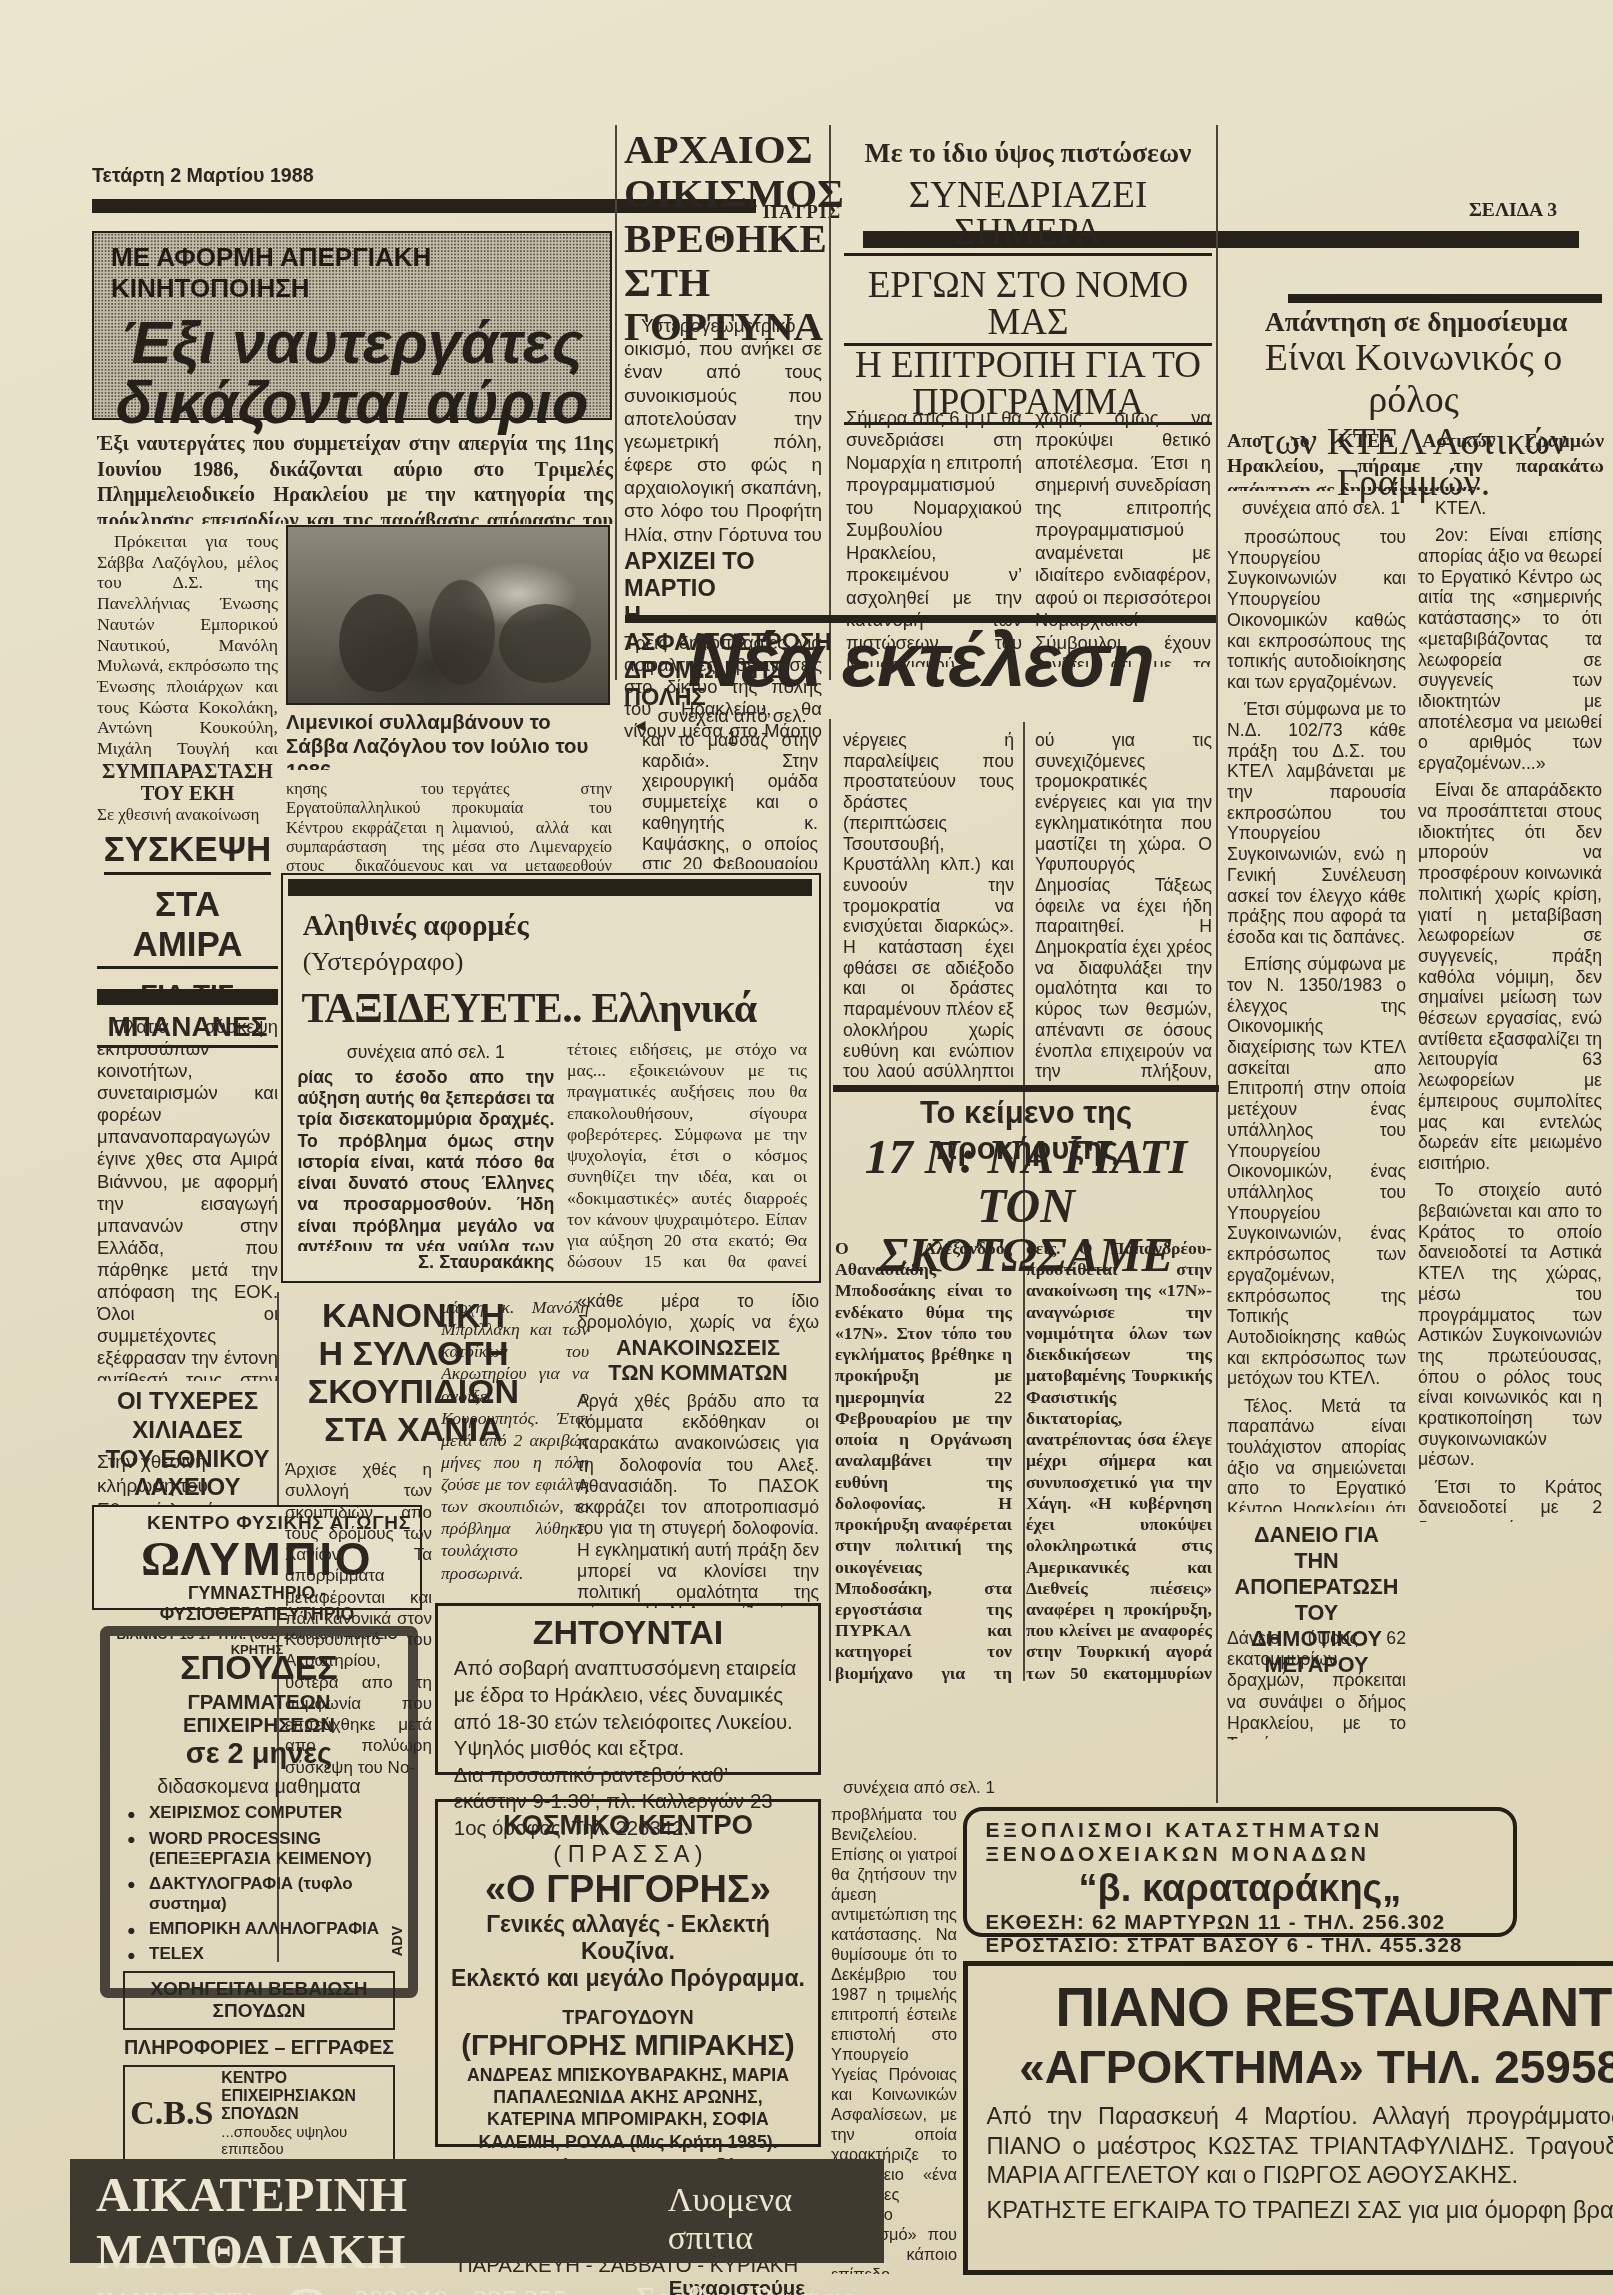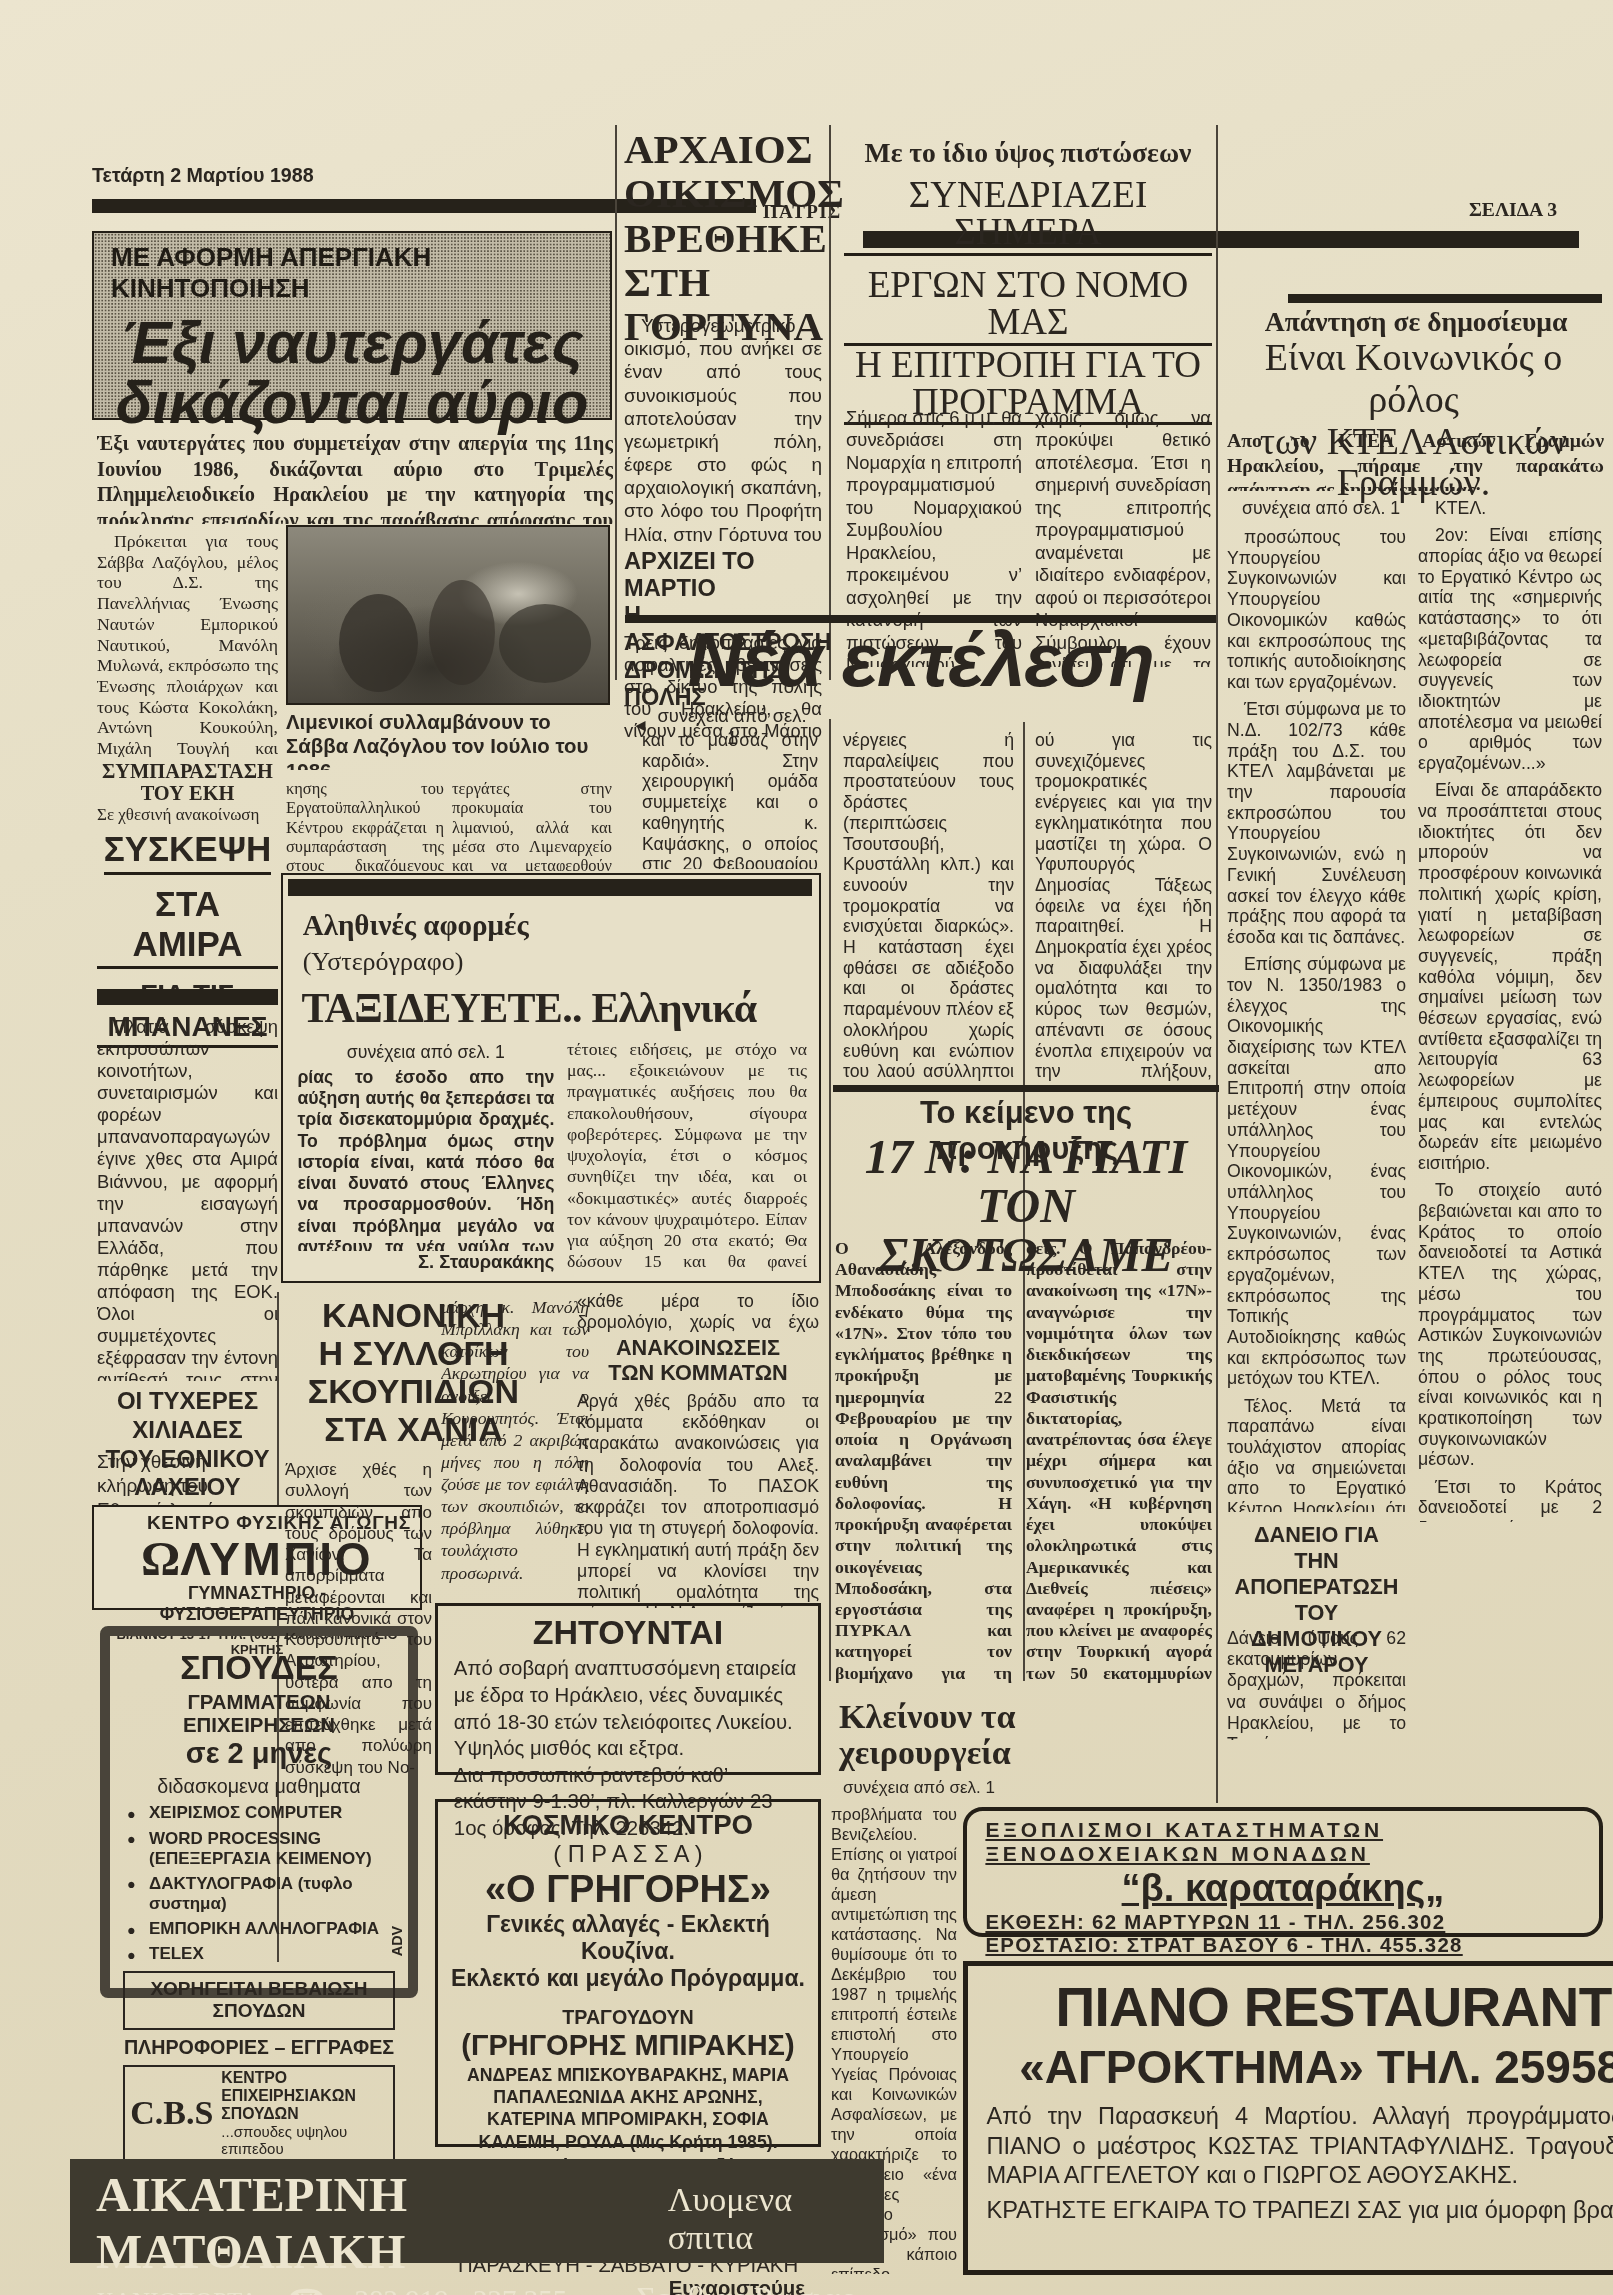--- a/index.html
+++ b/index.html
@@ -200,24 +200,20 @@
 
   <div class="abs rule" style="left:833px;top:1085px;width:386px;height:6.6px;"></div>
   <div class="abs sans b ctr" style="left:833px;top:1095px;width:386px;font-size:31px;">Το κείμενο της προκήρυξης</div>
   <div class="abs serif b i ctr" style="left:833px;top:1133px;width:386px;font-size:48px;line-height:1.02;">
     <div>17 Ν: ΝΑ ΓΙΑΤΙ</div>
     <div>ΤΟΝ ΣΚΟΤΩΣΑΜΕ</div>
   </div>
   <div class="abs serif b jst clip" style="left:835px;top:1238px;width:177px;height:446px;font-size:17.7px;line-height:1.2;">Ο Αλέξανδρος Αθανασιάδης-Μποδοσάκης είναι το ενδέκατο θύμα της «17Ν». Στον τόπο του εγκλήματος βρέθηκε η προκήρυξη με ημερομηνία 22 Φεβρουαρίου με την οποία η Οργάνωση αναλαμβάνει την ευθύνη της δολοφονίας. Η προκήρυξη αναφέρεται στην πολιτική της οικογένειας Μποδοσάκη, στα εργοστάσια της ΠΥΡΚΑΛ και κατηγορεί τον βιομήχανο για τη στάση του απέναντι στα αιτήματα των εργαζομένων στα εργοστάσια του Αιγίου και της Ελευσίνας, αναπτύσσοντας τις γνωστές περί «λαϊκής δικαιοσύνης» θεωρίες που προκάλεσαν τον αποτροπιασμό των πολιτικών δυνάμεων και της κοινής γνώμης.</div>
   <div class="abs serif b jst clip" style="left:1026px;top:1238px;width:186px;height:446px;font-size:17.7px;line-height:1.2;">σεις. Ο Παπανδρέου-προστίθεται στην ανακοίνωση της «17Ν»- αναγνώρισε την νομιμότητα όλων των διεκδικήσεων της ματοβαμένης Τουρκικής Φασιστικής δικτατορίας, ανατρέποντας όσα έλεγε μέχρι σήμερα και συνυποσχετικό για την Χάγη. «Η κυβέρνηση έχει υποκύψει ολοκληρωτικά στις Αμερικανικές και Διεθνείς πιέσεις» αναφέρει η προκήρυξη, που κλείνει με αναφορές στην Τουρκική αγορά των 50 εκατομμυρίων μέσα στην ΕΟΚ, στα μονοπώλια και σε όσα η «17Ν» καταλογίζει για μια μικροαστική τάξη.</div>
 
-  <div class="abs serif b" style="left:839px;top:1699px;width:236px;font-size:34px;line-height:1.05;">
-    <div>Κλείνουν τα</div>
-    <div>χειρουργεία</div>
-  </div>
   <div class="abs sans" style="left:843px;top:1778px;font-size:17px;">συνέχεια από σελ. 1</div>
   <div class="abs sans jst clip" style="left:831px;top:1804px;width:126px;height:470px;font-size:16.4px;line-height:1.22;">προβλήματα του Βενιζελείου. Επίσης οι γιατροί θα ζητήσουν την άμεση αντιμετώπιση της κατάστασης. Να θυμίσουμε ότι το Δεκέμβριο του 1987 η τριμελής επιτροπή έστειλε επιστολή στο Υπουργείο Υγείας Πρόνοιας και Κοινωνικών Ασφαλίσεων, με την οποία χαρακτήριζε το Βενιζέλειο «ένα θηριώδες τεράστιο οργανισμό» που σε κάποιο επίπεδο λειτουργεί ακόμη χάρις στις προσπάθειες όλων. Η υπομονή όμως και οι αντοχές έχουν όρια. Βέβαια σε τέτοιες συνθήκες οι άρρωστοι δεν νοσηλεύονται, αλλά σταυλίζονται και το ξύλο πέφτει καθημερινά. Εξιλαστήρια θύματα οι γιατροί και το νοσηλευτικό προσωπικό, οι μόνοι ανεύθυνοι για τη σημερινή κατάντια».</div>
 
   <div class="abs box" style="left:281px;top:873px;width:540px;height:410px;box-sizing:border-box;">
     <div class="abs rule" style="left:5.3px;top:3.9px;right:5.3px;height:17px;width:524px;"></div>
     <div class="abs serif b" style="left:19.7px;top:34px;font-size:29px;">Αληθινές αφορμές</div>
     <div class="abs serif" style="left:19.7px;top:72px;font-size:26px;">(Υστερόγραφο)</div>
     <div class="abs serif b" style="left:18.4px;top:109px;width:512px;font-size:42px;letter-spacing:-0.7px;">ΤΑΞΙΔΕΥΕΤΕ.. Ελληνικά</div>
     <div class="abs" style="left:14.4px;top:167px;width:257px;height:231px;display:flex;flex-direction:column;">
       <div class="sans ctr" style="font-size:17.7px;margin-bottom:3.9px;">συνέχεια από σελ. 1</div>
@@ -251,21 +247,21 @@
     <div class="sans b ctr" style="font-size:19.7px;margin-top:14px;">ΤΡΑΓΟΥΔΟΥΝ</div>
     <div class="sans b ctr" style="font-size:29px;">(ΓΡΗΓΟΡΗΣ ΜΠΙΡΑΚΗΣ)</div>
     <div class="sans b ctr" style="font-size:17.7px;line-height:1.25;margin-top:2.6px;">ΑΝΔΡΕΑΣ ΜΠΙΣΚΟΥΒΑΡΑΚΗΣ, ΜΑΡΙΑ ΠΑΠΑΛΕΩΝΙΔΑ ΑΚΗΣ ΑΡΩΝΗΣ, ΚΑΤΕΡΙΝΑ ΜΠΡΟΜΙΡΑΚΗ, ΣΟΦΙΑ ΚΑΛΕΜΗ, ΡΟΥΛΑ (Μις Κρήτη 1985).</div>
     <div class="sans b ctr" style="font-size:20.4px;margin-top:2.6px;">Σας περιμένουμε για μια αξέχαστη Λαϊκή βραδιά.</div>
     <div class="sans" style="font-size:19.7px;margin-top:3.9px;">Αναλαμβάνομε παντός είδους συνεστιάσεις, γάμους, βαπτίσεις.</div>
     <div class="sans ctr" style="font-size:20.4px;margin-top:2.6px;">ΠΑΡΑΣΚΕΥΗ - ΣΑΒΒΑΤΟ - ΚΥΡΙΑΚΗ</div>
     <div class="sans b rt" style="font-size:20.4px;">Ευχαριστούμε</div>
 
   </div>
 
-  <div class="abs" style="left:963px;top:1807px;width:640px;height:130px;border:4.6px solid #241f17;border-radius:19.7px;padding:6.6px 18.4px;box-sizing:border-box;text-decoration:underline;">
+  <div class="abs" style="left:963px;top:1807px;width:554px;height:130px;border:4.6px solid #241f17;border-radius:19.7px;padding:6.6px 18.4px;box-sizing:border-box;">
     <div class="sans b" style="font-size:21px;letter-spacing:3.9px;">ΕΞΟΠΛΙΣΜΟΙ  ΚΑΤΑΣΤΗΜΑΤΩΝ</div>
     <div class="sans b" style="font-size:21px;letter-spacing:3.9px;">ΞΕΝΟΔΟΧΕΙΑΚΩΝ   ΜΟΝΑΔΩΝ</div>
     <div class="sans b ctr" style="font-size:38px;margin:1.3px 0;">“β. καραταράκης„</div>
     <div class="sans b" style="font-size:20.4px;letter-spacing:1.3px;">ΕΚΘΕΣΗ: 62 ΜΑΡΤΥΡΩΝ   11 - ΤΗΛ. 256.302</div>
     <div class="sans b" style="font-size:20.4px;letter-spacing:1.3px;">ΕΡΟΣΤΑΣΙΟ: ΣΤΡΑΤ ΒΑΣΟΥ 6 - ΤΗΛ. 455.328</div>
   </div>
 
   <div class="abs" style="left:963px;top:1961px;width:741px;height:314px;border:5.3px solid #241f17;padding:9.2px 18.4px;box-sizing:border-box;">
     <div class="sans b ctr" style="font-size:55px;letter-spacing:-0.7px;">ΠΙΑΝΟ RESTAURANT</div>
     <div class="sans b ctr" style="font-size:46px;margin-top:1.3px;">«ΑΓΡΟΚΤΗΜΑ» ΤΗΛ. 259586</div>

